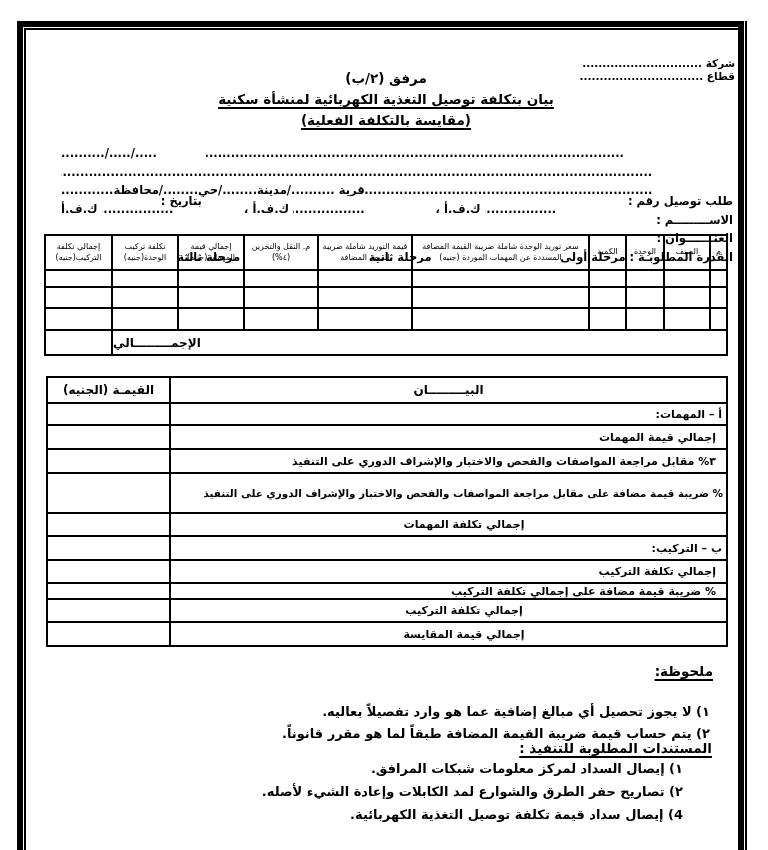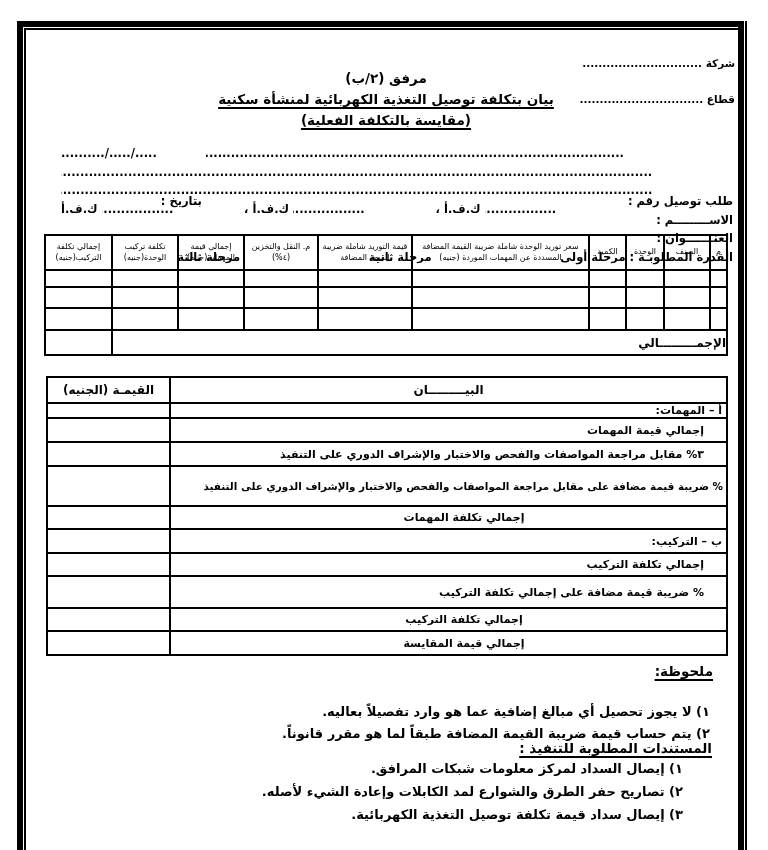--- a/index.html
+++ b/index.html
@@ -27,28 +27,28 @@
   .fline { display: flex; direction: rtl; height: 18.5px; line-height: 18.5px; font-size: 11.5px; font-weight: bold; white-space: nowrap; }
   .fline > span { flex: 0 0 auto; }
   .fline .fill { flex: 1 1 0; min-width: 0; overflow: hidden; direction: rtl; text-align: right; }
   .fline .gap { padding-left: 4px; margin-top: 48px; }
 
   
   table { border-collapse: collapse; table-layout: fixed; direction: rtl; }
   td, th { border: 2px solid #000; padding: 0; overflow: hidden; }
   .t1 { left: 44px; top: 234px; width: 682px; }
   .t1 th { font-size: 8px; font-weight: normal; line-height: 10.5px; text-align: center; vertical-align: middle; padding: 0 1px; }
-  .t1 .total-label { font-size: 12px; font-weight: bold; text-align: right; }
+  .t1 .total-label { font-size: 12px; font-weight: bold; text-align: left; }
 
   
   .t2 { left: 46px; top: 376px; width: 680px; }
   .t2 td { font-size: 11px; font-weight: bold; white-space: nowrap; vertical-align: middle; }
   .t2 .h-desc, .t2 .h-val { text-align: center; font-size: 12px; }
   .t2 .r0 { text-align: right; padding-right: 4px; }
-  .t2 .r1 { text-align: right; padding-right: 22px; }
+  .t2 .r1 { text-align: right; padding-right: 10px; }
   .t2 .rc { text-align: center; padding-left: 31px; }
   .t2 .long { font-size: 10.4px; padding-right: 3px; text-align: right; }
 
   
   .sec-title { font-size: 13.5px; font-weight: bold; direction: rtl; white-space: nowrap; text-decoration: underline; text-underline-offset: 3px; text-decoration-thickness: 1.5px; text-align: right; }
   .sec-list { direction: rtl; font-size: 13px; font-weight: bold; white-space: nowrap; text-align: right; margin-top: 21px; }
   .sec-list div { height: 22px; line-height: 22px; }
 </style>
 </head>
 <body>
@@ -57,21 +57,21 @@
 <div class="rule" style="left:17px;top:21px;width:727px;height:6px;"></div>
 <div class="rule" style="left:738px;top:21px;width:6px;height:840px;"></div>
 <div class="rule" style="left:24px;top:28px;width:1.5px;height:830px;"></div>
 <div class="rule" style="left:24px;top:28px;width:714px;height:1.5px;"></div>
 <div class="rule" style="left:745px;top:21px;width:1.5px;height:840px;"></div>
 
 <div class="abs ar hdr" style="top:56px;">
   <span>شركة</span>
   <span>..............................</span>
 </div>
-<div class="abs ar hdr" style="top:92px;">
+<div class="abs ar hdr" style="top:69px;">
   <span>قطاع</span>
   <span>...............................</span>
 </div>
 
 <div class="abs title-block" style="top:68px;">
   <span class="title-line">مرفق (٢/ب)</span>
   <span class="title-line"><span class="ul">بيان بتكلفة توصيل التغذية الكهربائية لمنشأة سكنية</span></span>
   <span class="title-line"><span class="ul">(مقايسة بالتكلفة الفعلية)</span></span>
 </div>
 
@@ -82,20 +82,21 @@
     <span class="gap" style="padding-right:4px;">بتاريخ :</span>
     <span>...../...../..........</span>
   </div>
   <div class="fline">
     <span class="gap">الاســـــــــم :</span>
     <span class="fill">..................................................................................................................................................................................................................................................</span>
   </div>
   <div class="fline">
     <span class="gap">العنـــــــوان :</span>
     <span class="fill">..................................................................................................................................................................................................................................................</span>
+    <span>قرية ........../مدينة......../حي......../محافظة............</span>
   </div>
   <div class="fline">
     <span class="gap">القدرة المطلوبـة :</span>
     <span class="gap">مرحلة أولى</span>
     <span class="fill">..................................................................................................................................................................................................................................................</span>
     <span style="padding-right:4px;">ك.ف.أ</span>
     <span style="padding:0 4px;">،</span>
     <span class="gap">مرحلة ثانية</span>
     <span class="fill">..................................................................................................................................................................................................................................................</span>
     <span style="padding-right:4px;">ك.ف.أ</span>
@@ -178,21 +179,21 @@
 <table class="abs t2">
   <colgroup>
       <col style="width:557px">
       <col style="width:123px">
     </colgroup>
   <tbody>
       <tr style="height:26px;">
     <td class="h-desc">البيـــــــــان</td>
     <td class="h-val">القيمـة (الجنيه)</td>
   </tr>
-  <tr style="height:15px;">
+  <tr style="height:22px;">
     <td class="r0">أ – المهمات:</td>
     <td></td>
   </tr>
   <tr style="height:24px;">
     <td class="r1">إجمالي قيمة المهمات</td>
     <td></td>
   </tr>
   <tr style="height:24px;">
     <td class="r1">٣% مقابل مراجعة المواصفات والفحص والاختبار والإشراف الدوري على التنفيذ</td>
     <td></td>
@@ -206,21 +207,21 @@
     <td></td>
   </tr>
   <tr style="height:24px;">
     <td class="r0">ب – التركيب:</td>
     <td></td>
   </tr>
   <tr style="height:23px;">
     <td class="r1">إجمالي تكلفة التركيب</td>
     <td></td>
   </tr>
-  <tr style="height:32px;border-radius:11px;">
+  <tr style="height:16px;border-radius:11px;">
     <td class="r1">% ضريبة قيمة مضافة على إجمالي تكلفة التركيب</td>
     <td></td>
   </tr>
   <tr style="height:23px;">
     <td class="rc">إجمالي تكلفة التركيب</td>
     <td></td>
   </tr>
   <tr style="height:24px;">
     <td class="rc">إجمالي قيمة المقايسة</td>
     <td></td>
@@ -231,14 +232,14 @@
 <div class="abs sec-title" style="top:663px; right:55px;">ملحوظة:</div>
 <div class="abs sec-list" style="top:680px; right:58px;">
   <div>١) لا يجوز تحصيل أي مبالغ إضافية عما هو وارد تفصيلاً بعاليه.</div>
   <div>٢) يتم حساب قيمة ضريبة القيمة المضافة طبقاً لما هو مقرر قانوناً.</div>
 </div>
 
 <div class="abs sec-title" style="top:740px; right:56px;">المستندات المطلوبة للتنفيذ :</div>
 <div class="abs sec-list" style="top:736px; right:85px;">
   <div style="height:23px;line-height:23px;">١) إيصال السداد لمركز معلومات شبكات المرافق.</div>
   <div style="height:23px;line-height:23px;">٢) تصاريح حفر الطرق والشوارع لمد الكابلات وإعادة الشيء لأصله.</div>
-  <div style="height:23px;line-height:23px;">٣) إيصال سداد قيمة تكلفة توصيل التغذية الكهربائية.</div>
+  <div style="height:23px;line-height:23px;">4) إيصال سداد قيمة تكلفة توصيل التغذية الكهربائية.</div>
 </div>
 
 </body></html>

